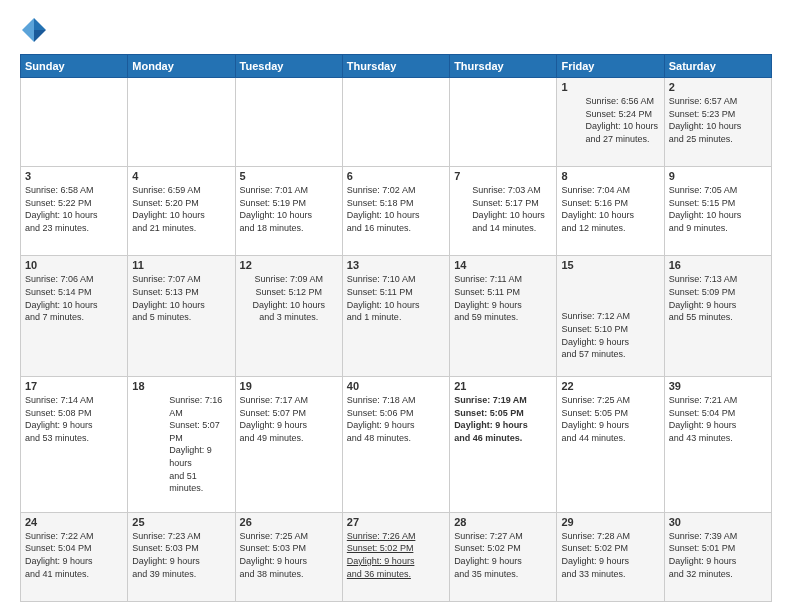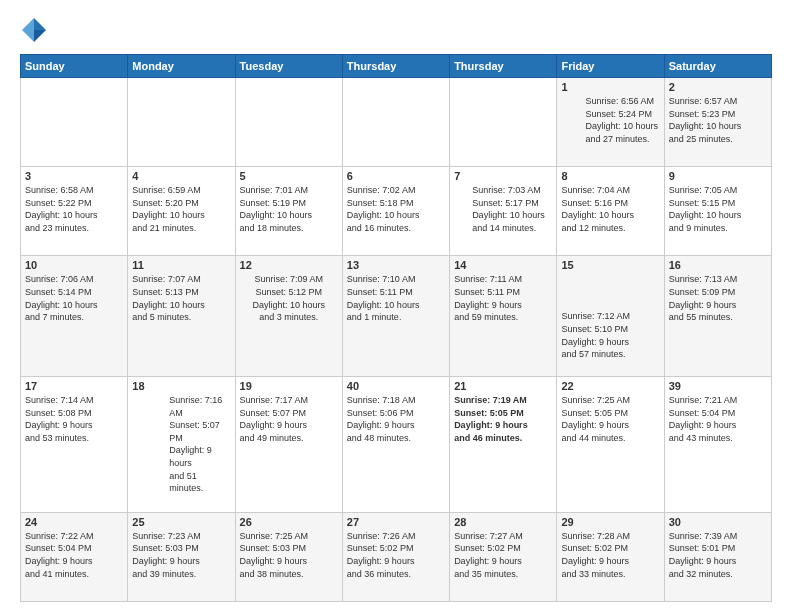--- a/index.html
+++ b/index.html
@@ -321,21 +321,21 @@
           </td>
           <td>
             <span class="day-num">26</span>
             <div class="day-info" style="white-space: pre-line;">Sunrise: 7:25 AM
 Sunset: 5:03 PM
 Daylight: 9 hours
 and 38 minutes.</div>
           </td>
           <td>
             <span class="day-num">27</span>
-            <div class="day-info" style="white-space: pre-line;">Sunrise: 7:26 AM
+            <div class="day-info" style="white-space: pre-line; text-decoration: underline;">Sunrise: 7:26 AM
 Sunset: 5:02 PM
 Daylight: 9 hours
 and 36 minutes.</div>
           </td>
           <td>
             <span class="day-num">28</span>
             <div class="day-info" style="white-space: pre-line;">Sunrise: 7:27 AM
 Sunset: 5:02 PM
 Daylight: 9 hours
 and 35 minutes.</div>

